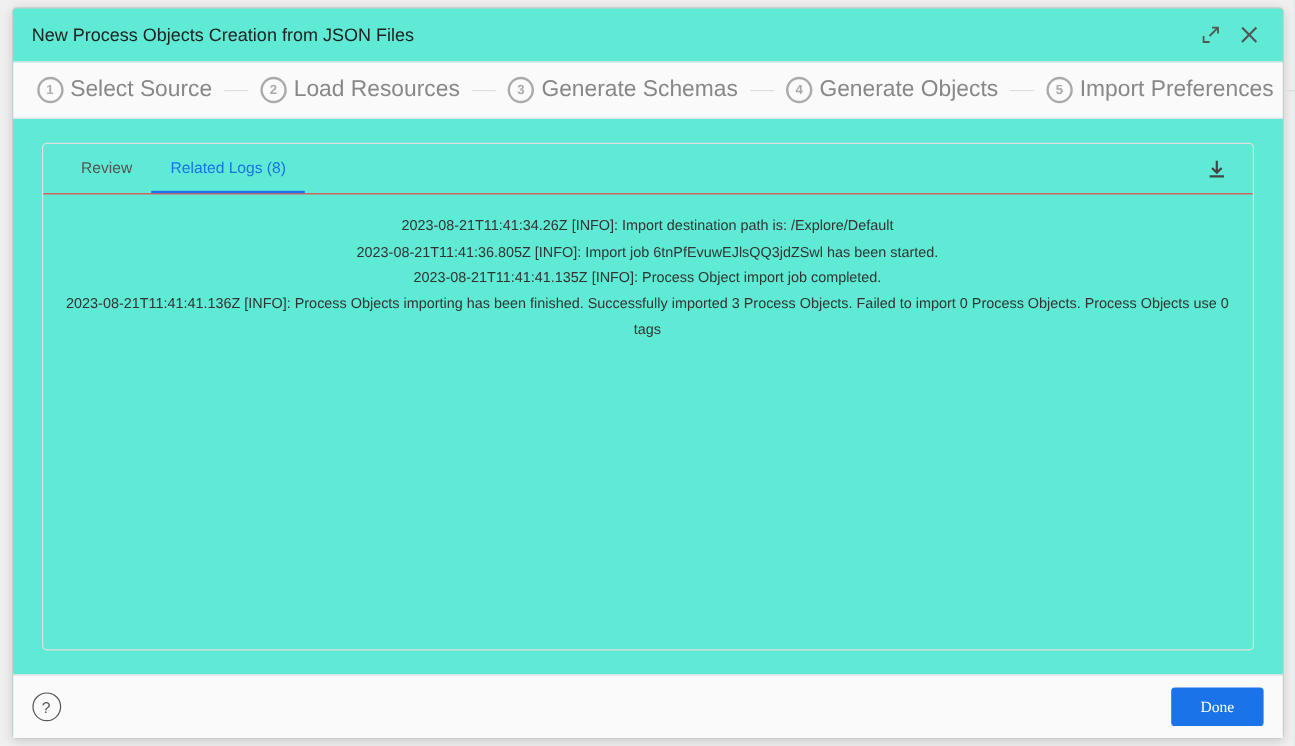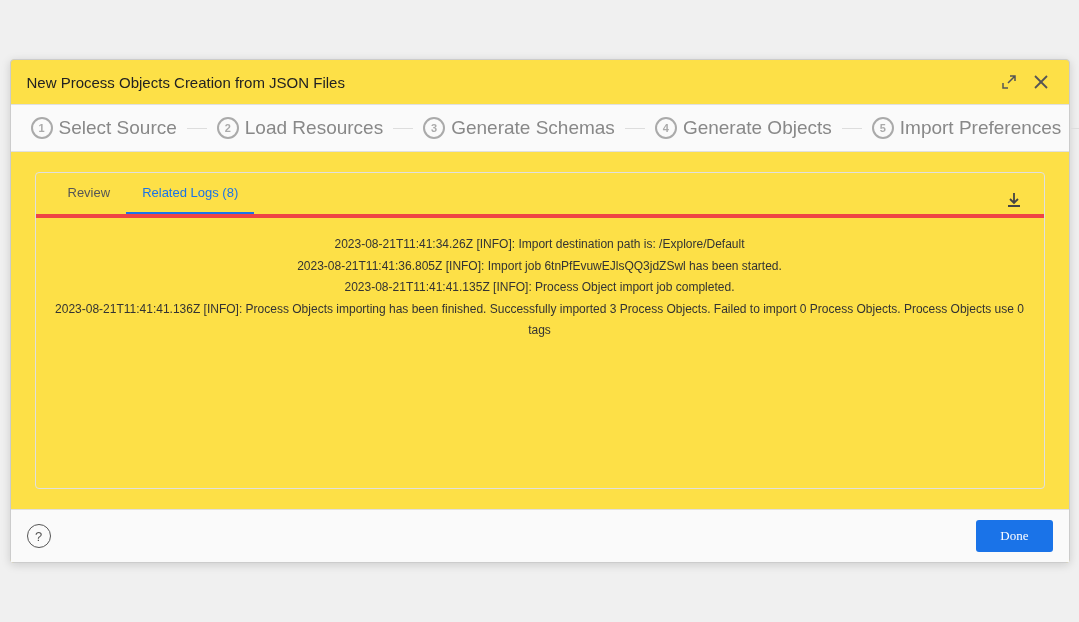--- a/index.html
+++ b/index.html
@@ -6,25 +6,25 @@
     body {
       font-family: -apple-system, BlinkMacSystemFont, 'Segoe UI', Arial, sans-serif;
       background: #f0f0f0;
       width: 1079px;
       height: 622px;
       display: flex;
       align-items: center;
       justify-content: center;
     }
     .dialog {
-      background: #fde047;
+      background: #5eead4;
       border: 1px solid #cccccc;
       border-radius: 4px;
       width: 1060px;
-      height: 504px;
+      height: 610px;
       display: flex;
       flex-direction: column;
       box-shadow: 0 2px 10px rgba(0,0,0,0.15);
     }
     .dialog-header {
       display: flex;
       align-items: center;
       justify-content: space-between;
       padding: 10px 16px;
       border-bottom: 1px solid #e0e0e0;
@@ -108,23 +108,23 @@
     .panel {
       border: 1px solid #e0e0e0;
       border-radius: 4px;
       flex: 1;
       display: flex;
       flex-direction: column;
       overflow: hidden;
     }
     .tabs-row {
       display: flex;
-      align-items: flex-end;
+      align-items: center;
       justify-content: space-between;
-      border-bottom: 4px solid #ef4444;
+      border-bottom: 1px solid #ef4444;
       padding: 0 16px;
     }
     .tabs {
       display: flex;
       gap: 0;
     }
     .tab {
       padding: 12px 16px;
       font-size: 13px;
       color: #555;

